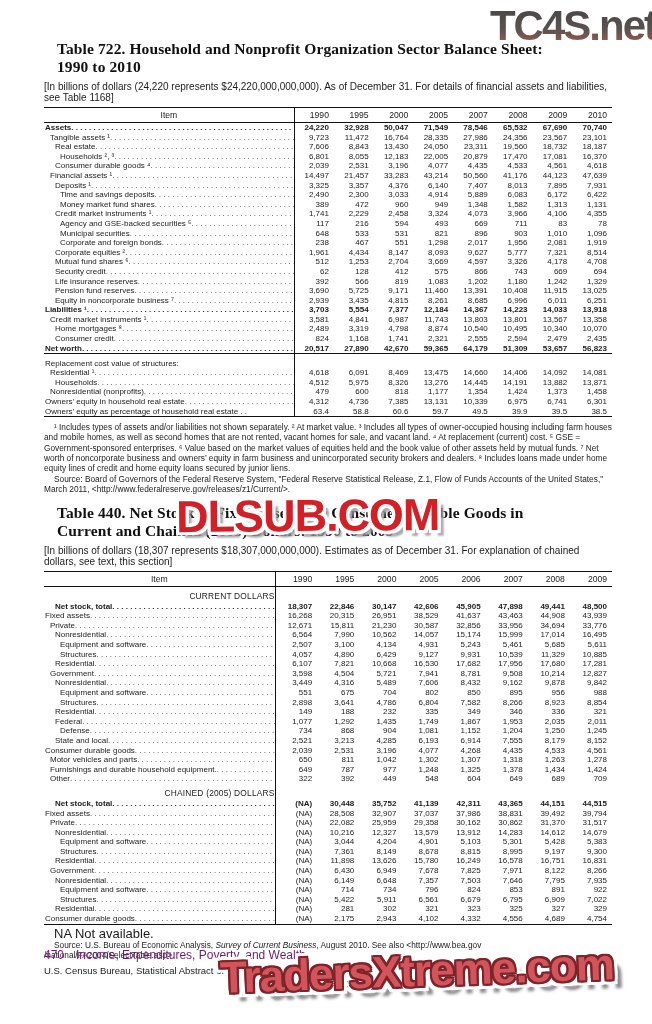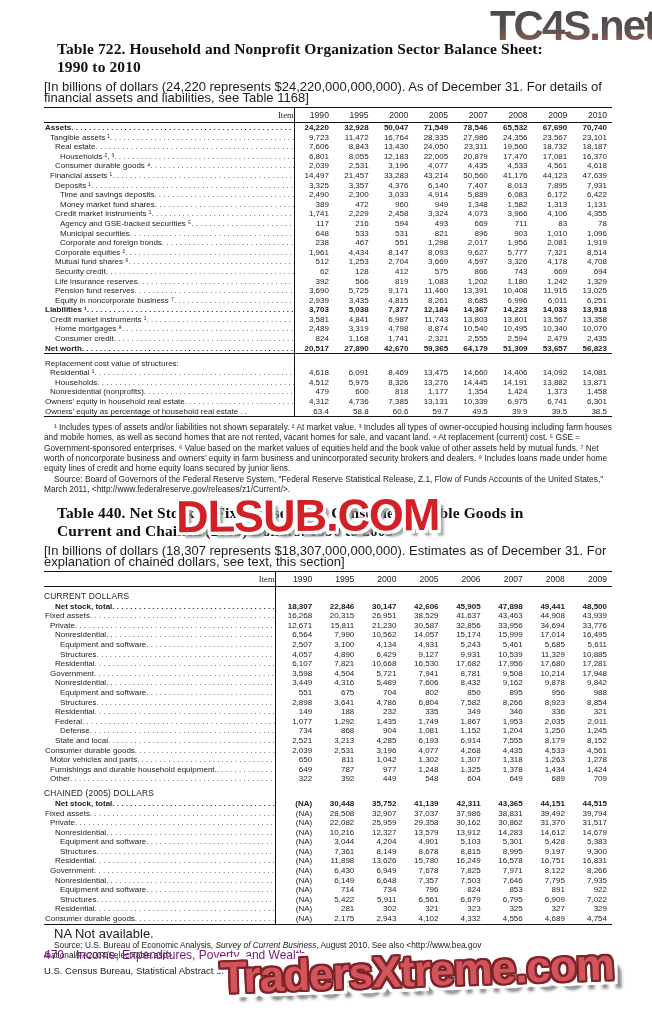--- a/index.html
+++ b/index.html
@@ -6,42 +6,42 @@
   body{
     width:652px;height:1024px;position:relative;overflow:hidden;background:#fff;
     font-family:"Liberation Sans",sans-serif;color:#1c1c1c;
     -webkit-font-smoothing:antialiased;
   }
   .content{position:absolute;left:44px;top:40px;width:568px;}
   h1.tbl-title{
     font-family:"Liberation Serif",serif;font-weight:700;
     font-size:15.5px;line-height:18px;margin:0 0 0 13px;color:#111;letter-spacing:.1px;
   }
-  p.headnote{font-size:13px;line-height:11px;margin:5px 0 0 0;color:#1c1c1c;}
+  p.headnote{font-size:10px;line-height:11px;margin:5px 0 0 0;color:#1c1c1c;}
   table.stat{
     border-collapse:collapse;table-layout:fixed;width:568px;margin-top:4px;
     border-top:1.5px solid #111;border-bottom:1.5px solid #111;
   }
   table.stat thead tr{border-bottom:1px solid #111;}
   table.stat th{font-weight:400;font-size:8.6px;padding:2px 0;}
-  table.stat th.item{text-align:right;font-family:Liberation Serif, serif;}
+  table.stat th.item{text-align:center;}
   table.stat td.item,table.stat th.item{border-right:1px solid #111;}
   table.stat td{padding:0;font-size:8px;line-height:9.6px;height:9.6px;vertical-align:bottom;white-space:nowrap;}
   td.num,th.num{text-align:right;padding-right:5px !important;}
   #t722 col.ci{width:250px;} #t722 col.cn{width:39.7px;}
   #t723 col.ci{width:231px;} #t723 col.cn{width:42.1px;}
   .cf{display:flex;align-items:baseline;overflow:hidden;}
   .lbl{white-space:nowrap;}
   .lbl.i0{padding-left:1px;}.lbl.i1{padding-left:6px;}.lbl.i2{padding-left:11px;}.lbl.i3{padding-left:16px;}
   .leader{flex:1;overflow:hidden;white-space:nowrap;color:#2a2a2a;}
   .leader::before{content:" . . . . . . . . . . . . . . . . . . . . . . . . . . . . . . . . . . . . . . . . . . . . . . . . . . . . . . . . . . . . . . . . . . . . . . . .";}
   tr.b td{font-weight:700;}
   tr.r td{border-top:1px solid #111;padding-top:2px;height:12px;}
   tr.sec td{padding-top:3px;height:12px;}
-  tr.sec td.item{text-align:left;font-size:8.4px;letter-spacing:.2px;}
+  tr.sec td.item{text-align:right;font-size:8.4px;letter-spacing:.2px;}
   p.footnotes{font-size:8.3px;line-height:10.2px;margin:5px 0 0 0;text-indent:10px;text-align:left;}
   p.src{font-size:8.3px;line-height:10.2px;margin:1px 0 0 0;text-indent:10px;overflow-wrap:anywhere;}
   p.na-note{font-size:13px;line-height:10.2px;margin:4px 0 0 0;text-indent:10px;}
   .sect2{margin-top:9px;}
   .page-footer{position:absolute;left:44px;top:948px;width:568px;}
   .footer-line1{display:flex;align-items:baseline;font-size:12px;color:#701a75;}
   .footer-line1 .pgnum{margin-right:12px;}
   .footer-line2{font-size:9.5px;margin-top:3px;color:#222;}
   .wm{position:absolute;font-weight:700;white-space:nowrap;pointer-events:none;z-index:5;}
   .wm-top{
@@ -412,21 +412,21 @@
             <td class="num">6,251</td>
           </tr>
           <tr class="b">
             <td class="item">
               <div class="cf">
                 <span class="lbl i0">Liabilities ¹</span>
                 <span class="leader"></span>
               </div>
             </td>
             <td class="num">3,703</td>
-            <td class="num">5,038</td>
+            <td class="num">5,554</td>
             <td class="num">7,377</td>
             <td class="num">12,184</td>
             <td class="num">14,367</td>
             <td class="num">14,223</td>
             <td class="num">14,033</td>
             <td class="num">13,918</td>
           </tr>
           <tr>
             <td class="item">
               <div class="cf">
@@ -750,21 +750,21 @@
                 <span class="leader"></span>
               </div>
             </td>
             <td class="num">3,598</td>
             <td class="num">4,504</td>
             <td class="num">5,721</td>
             <td class="num">7,941</td>
             <td class="num">8,781</td>
             <td class="num">9,508</td>
             <td class="num">10,214</td>
-            <td class="num">17,948</td>
+            <td class="num">12,827</td>
           </tr>
           <tr>
             <td class="item">
               <div class="cf">
                 <span class="lbl i2">Nonresidential</span>
                 <span class="leader"></span>
               </div>
             </td>
             <td class="num">3,449</td>
             <td class="num">4,316</td>

